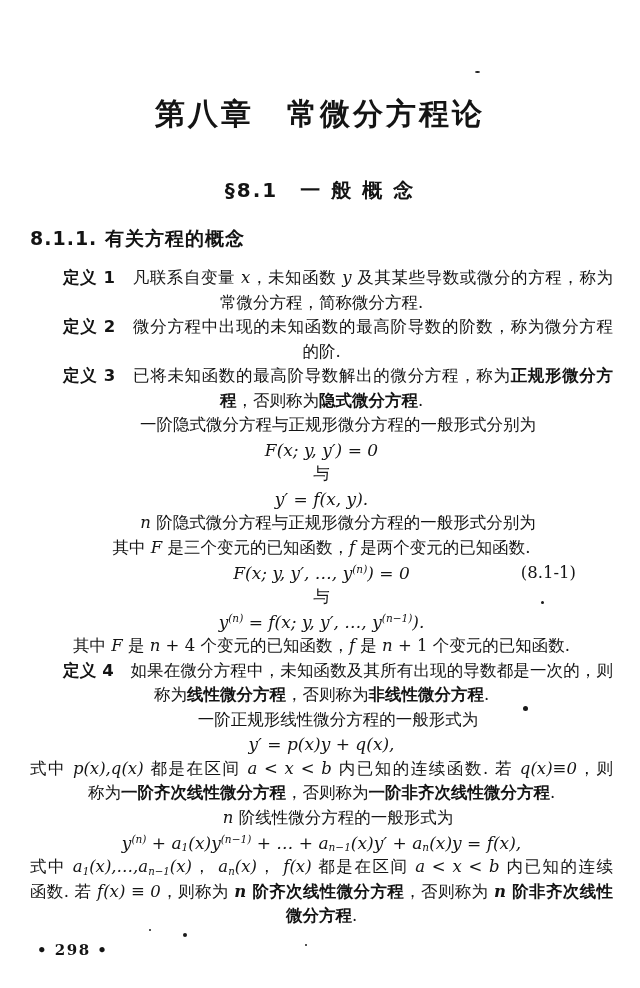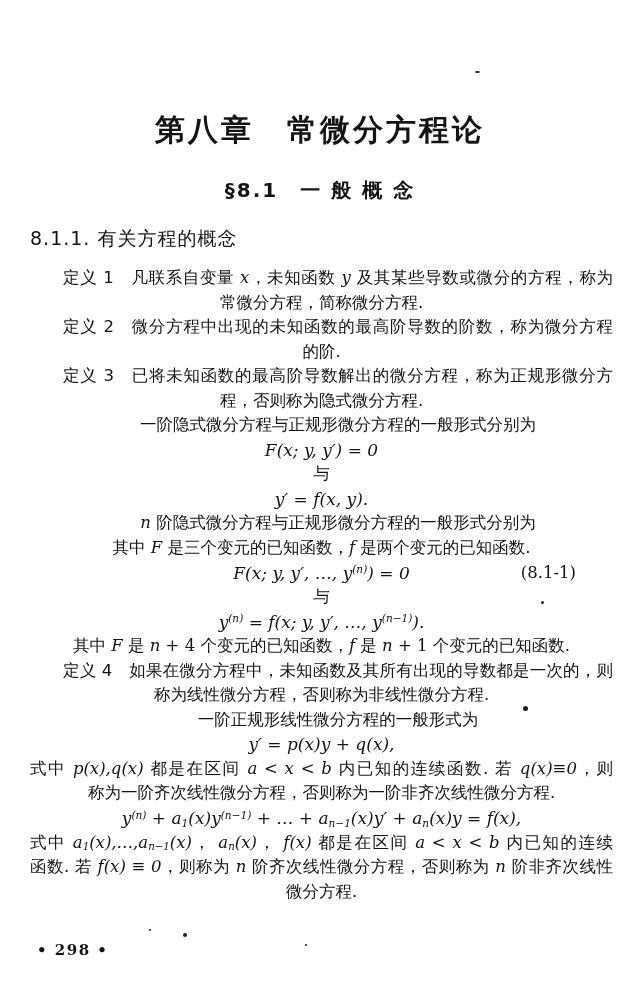--- a/index.html
+++ b/index.html
@@ -5,53 +5,53 @@
   * { margin:0; padding:0; box-sizing:border-box; }
   html,body { width:640px; height:988px; background:#ffffff; overflow:hidden; }
   body {
     position:relative;
     font-family:"DejaVu Serif","Liberation Serif",serif;
     color:#141414;
   }
   .page { position:absolute; inset:0; background:#fff; }
 
   .chapter-title {
-    position:absolute; top:110px; left:0; width:640px;
+    position:absolute; top:94px; left:0; width:640px;
     text-align:center; font-size:30px; font-weight:700;
     font-family:"DejaVu Sans","Liberation Sans",sans-serif;
     letter-spacing:3px;
   }
   .section-title {
     position:absolute; top:177px; left:0; width:640px;
     text-align:center; font-size:20px; font-weight:700;
     font-family:"DejaVu Sans","Liberation Sans",sans-serif;
     letter-spacing:2px;
   }
   .subsection-title {
     position:absolute; top:226px; left:30px;
-    font-size:19px; font-weight:400;
+    font-size:19px; font-weight:700;
     font-family:"DejaVu Sans","Liberation Sans",sans-serif;
     letter-spacing:1px;
   }
 
   #content {
     position:absolute; top:266px; left:30px; width:583px;
     font-size:16.5px;
   }
   .line {
     position:relative;
     height:24.55px; line-height:24.55px;
     white-space:normal;
     text-align:center;
   }
   .line.indent { text-indent:33px; }
   .line.fill { text-align:justify; text-align-last:justify; }
   .line.formula { text-align:center; font-size:17px; }
   .seg { }
-  .seg.b { font-weight:400; font-family:"DejaVu Sans","Liberation Sans",sans-serif;margin-top:8px; }
+  .seg.b { font-weight:700; font-family:"DejaVu Sans","Liberation Sans",sans-serif;margin-top:8px; }
   .seg.i { font-style:italic; font-family:"DejaVu Serif","Liberation Serif",serif; }
   .seg.sup { font-size:0.62em; position:relative; top:-0.5em; }
   .seg.sub { font-size:0.62em; position:relative; top:0.25em; }
   .eq-label {
     position:absolute; right:37px; top:0;
     font-style:normal; font-size:16.5px;
     font-family:"DejaVu Serif","Liberation Serif",serif;
   }
 
   .page-number {
@@ -94,20 +94,21 @@
       <div class="line formula"><span class="seg i">F(x; y, y′, …, y</span><span class="seg i sup">(n)</span><span class="seg i">) = 0</span><span class="eq-label">(8.1-1)</span></div>
       <div class="line text"><span class="seg">与</span></div>
       <div class="line formula"><span class="seg i">y</span><span class="seg i sup">(n)</span><span class="seg i"> = f(x; y, y′, …, y</span><span class="seg i sup">(n−1)</span><span class="seg i">).</span></div>
       <div class="line text"><span class="seg">其中 </span><span class="seg i">F</span><span class="seg"> 是 </span><span class="seg i">n</span><span class="seg"> + 4 个变元的已知函数，</span><span class="seg i">f</span><span class="seg"> 是 </span><span class="seg i">n</span><span class="seg"> + 1 个变元的已知函数.</span></div>
       <div class="line text indent fill"><span class="seg b">定义 4</span><span class="seg">　如果在微分方程中，未知函数及其所有出现的导数都是一次的，则</span></div>
       <div class="line text"><span class="seg">称为</span><span class="seg b">线性微分方程</span><span class="seg">，否则称为</span><span class="seg b">非线性微分方程</span><span class="seg">.</span></div>
       <div class="line text indent"><span class="seg">一阶正规形线性微分方程的一般形式为</span></div>
       <div class="line formula"><span class="seg i">y′ = p(x)y + q(x),</span></div>
       <div class="line text fill"><span class="seg">式中 </span><span class="seg i">p(x),q(x)</span><span class="seg"> 都是在区间 </span><span class="seg i">a &lt; x &lt; b</span><span class="seg"> 内已知的连续函数. 若 </span><span class="seg i">q(x)≡0</span><span class="seg">，则</span></div>
       <div class="line text"><span class="seg">称为</span><span class="seg b">一阶齐次线性微分方程</span><span class="seg">，否则称为</span><span class="seg b">一阶非齐次线性微分方程</span><span class="seg">.</span></div>
+      <div class="line text indent"><span class="seg i">n</span><span class="seg"> 阶线性微分方程的一般形式为</span></div>
       <div class="line formula"><span class="seg i">y</span><span class="seg i sup">(n)</span><span class="seg i"> + a</span><span class="seg i sub">1</span><span class="seg i">(x)y</span><span class="seg i sup">(n−1)</span><span class="seg i"> + … + a</span><span class="seg i sub">n−1</span><span class="seg i">(x)y′ + a</span><span class="seg i sub">n</span><span class="seg i">(x)y = f(x),</span></div>
       <div class="line text fill"><span class="seg">式中 </span><span class="seg i">a</span><span class="seg i sub">1</span><span class="seg i">(x),…,a</span><span class="seg i sub">n−1</span><span class="seg i">(x)</span><span class="seg">， </span><span class="seg i">a</span><span class="seg i sub">n</span><span class="seg i">(x)</span><span class="seg">， </span><span class="seg i">f(x)</span><span class="seg"> 都是在区间 </span><span class="seg i">a &lt; x &lt; b</span><span class="seg"> 内已知的连续</span></div>
       <div class="line text fill"><span class="seg">函数. 若 </span><span class="seg i">f(x) ≡ 0</span><span class="seg">，则称为 </span><span class="seg b i">n</span><span class="seg b"> 阶齐次线性微分方程</span><span class="seg">，否则称为 </span><span class="seg b i">n</span><span class="seg b"> 阶非齐次线性</span></div>
       <div class="line text"><span class="seg b">微分方程</span><span class="seg">.</span></div>
     </div>
 
   <div class="page-number">• 298 •</div>
 
   <div class="speck s1"></div>
   <div class="speck s2"></div>

